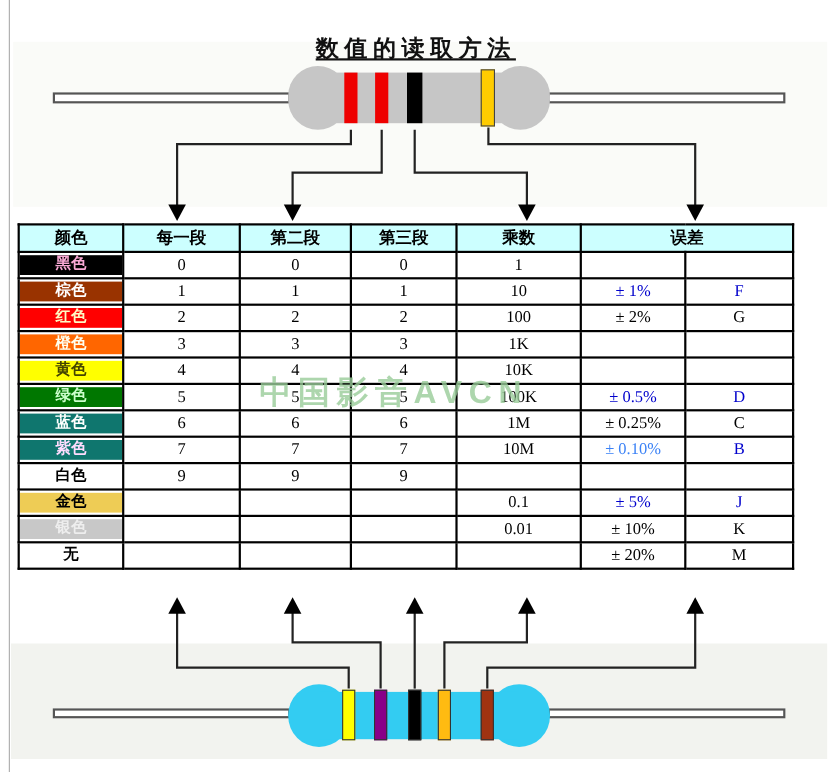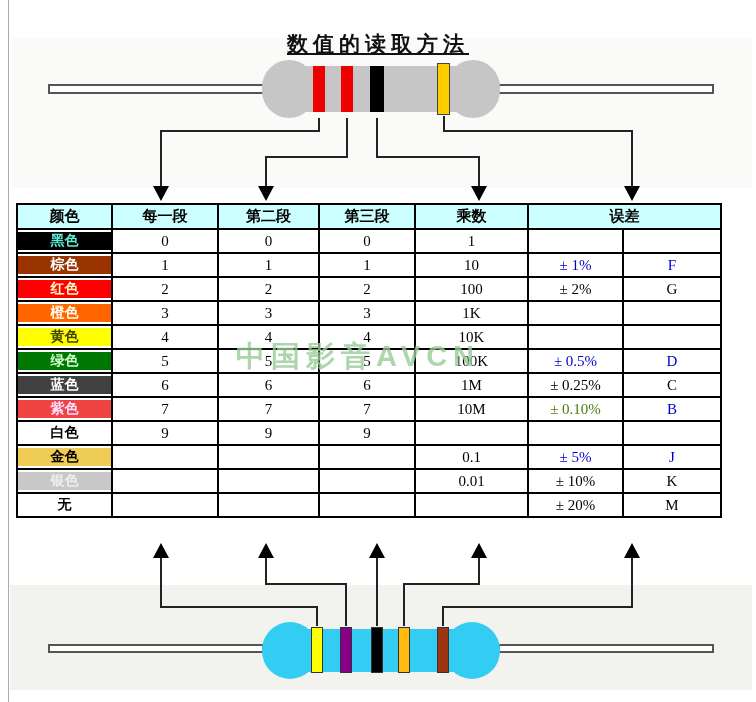--- a/index.html
+++ b/index.html
@@ -110,21 +110,21 @@
           <th class="c1">每一段</th>
           <th class="c2">第二段</th>
           <th class="c3">第三段</th>
           <th class="c4">乘数</th>
           <th colspan="2">误差</th>
         </tr>
       </thead>
       <tbody id="table-body">
           <tr>
             <td class="swatch-cell c0">
-              <div class="sw" style="background-color: rgb(0, 0, 0); color: #5eead4;">黑色</div>
+              <div class="sw" style="background-color: rgb(0, 0, 0); color: #f9a8d4;">黑色</div>
             </td>
             <td class="c1">0</td>
             <td class="c2">0</td>
             <td class="c3">0</td>
             <td class="c4">1</td>
             <td class="c5"></td>
             <td class="c6"></td>
           </tr>
           <tr>
             <td class="swatch-cell c0">
@@ -176,38 +176,38 @@
             </td>
             <td class="c1">5</td>
             <td class="c2">5</td>
             <td class="c3">5</td>
             <td class="c4">100K</td>
             <td class="c5" style="color: rgb(0, 0, 204);">± 0.5%</td>
             <td class="c6" style="color: rgb(0, 0, 204);">D</td>
           </tr>
           <tr>
             <td class="swatch-cell c0">
-              <div class="sw" style="background-color: #404040; color: rgb(255, 255, 255);">蓝色</div>
+              <div class="sw" style="background-color: #0f766e; color: rgb(255, 255, 255);">蓝色</div>
             </td>
             <td class="c1">6</td>
             <td class="c2">6</td>
             <td class="c3">6</td>
             <td class="c4">1M</td>
             <td class="c5">± 0.25%</td>
             <td class="c6">C</td>
           </tr>
           <tr>
             <td class="swatch-cell c0">
-              <div class="sw" style="background-color: #ef4444; color: rgb(255, 221, 255);">紫色</div>
+              <div class="sw" style="background-color: #0f766e; color: rgb(255, 221, 255);">紫色</div>
             </td>
             <td class="c1">7</td>
             <td class="c2">7</td>
             <td class="c3">7</td>
             <td class="c4">10M</td>
-            <td class="c5" style="color: #4d7c0f;">± 0.10%</td>
+            <td class="c5" style="color: #3b82f6;">± 0.10%</td>
             <td class="c6" style="color: rgb(0, 0, 204);">B</td>
           </tr>
           <tr>
             <td class="swatch-cell c0">
               <div class="sw" style="background-color: rgb(255, 255, 255); color: rgb(0, 0, 0);">白色</div>
             </td>
             <td class="c1">9</td>
             <td class="c2">9</td>
             <td class="c3">9</td>
             <td class="c4"></td>

